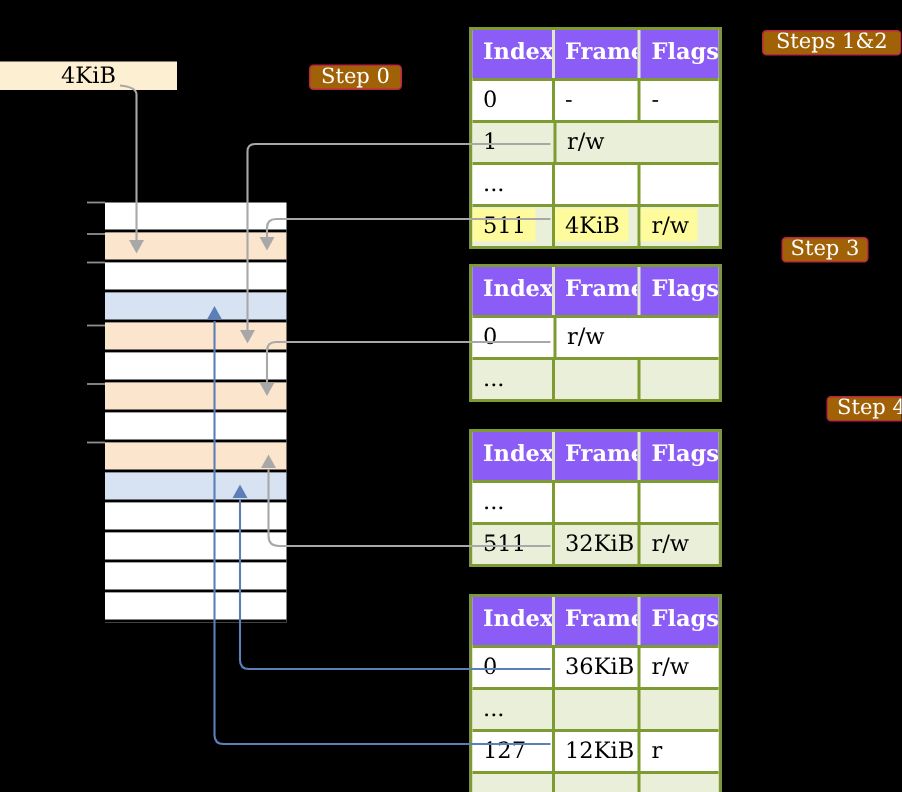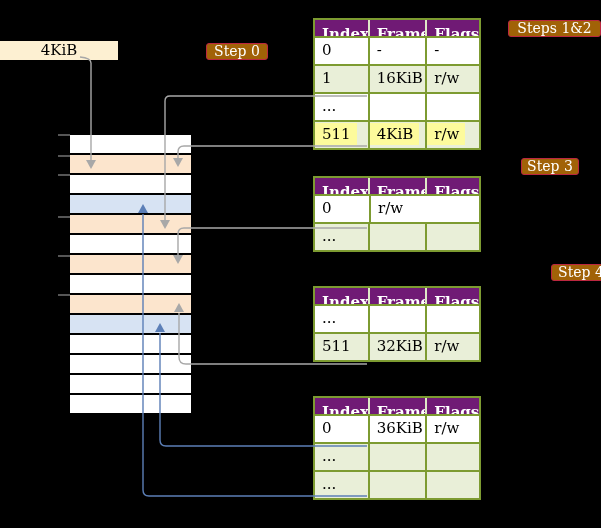--- a/index.html
+++ b/index.html
@@ -28,21 +28,21 @@
   .mcol{position:absolute;left:70px;top:135px;width:121px;z-index:1;}
   .mrow{height:20px;box-sizing:border-box;border-bottom:2px solid #000;}
   .mrow.white{background:#ffffff;}
   .mrow.peach{background:#fce5cd;}
   .mrow.blue{background:#d7e3f3;}
   
   .tbl{
     position:absolute;left:313px;width:168px;box-sizing:border-box;
     border:2px solid #7d9b31;background:#fff;z-index:4;
   }
-  .thead{display:flex;height:16px;background:#701a75;}
+  .thead{display:flex;height:32px;background:#8b5cf6;}
   .th{
     box-sizing:border-box;color:#fff;font-weight:bold;font-size:15px;
     line-height:28px;padding-left:7px;overflow:hidden;white-space:nowrap;
   }
   .th + .th{border-left:2px solid #dfe8c8;}
   .tr{display:flex;height:26px;border-top:2px solid #7d9b31;}
   .tr.white{background:#ffffff;}
   .tr.green{background:#e9efd8;}
   .td{
     box-sizing:border-box;color:#000;font-size:15px;line-height:24px;
@@ -89,21 +89,20 @@
       <div class="th c1">Frame</div>
       <div class="th c2">Flags</div>
     </div>
     <div class="tr white">
       <div class="td c0">0</div>
       <div class="td c1">-</div>
       <div class="td c2">-</div>
     </div>
     <div class="tr green">
       <div class="td c0">1</div>
-      <div class="td c1">16KiB</div>
       <div class="td c2">r/w</div>
     </div>
     <div class="tr white">
       <div class="td c0">...</div>
       <div class="td c1"></div>
       <div class="td c2"></div>
     </div>
     <div class="tr green">
       <div class="td c0 hlcell"><span class="hl">511</span></div>
       <div class="td c1 hlcell"><span class="hl">4KiB</span></div>
@@ -151,20 +150,25 @@
     </div>
     <div class="tr white">
       <div class="td c0">0</div>
       <div class="td c1">36KiB</div>
       <div class="td c2">r/w</div>
     </div>
     <div class="tr green">
       <div class="td c0">...</div>
       <div class="td c1"></div>
       <div class="td c2"></div>
+    </div>
+    <div class="tr white">
+      <div class="td c0">127</div>
+      <div class="td c1">12KiB</div>
+      <div class="td c2">r</div>
     </div>
     <div class="tr green">
       <div class="td c0">...</div>
       <div class="td c1"></div>
       <div class="td c2"></div>
     </div>
   </div>
 
 <svg class="overlay" width="601" height="528" viewBox="0 0 601 528">
 

